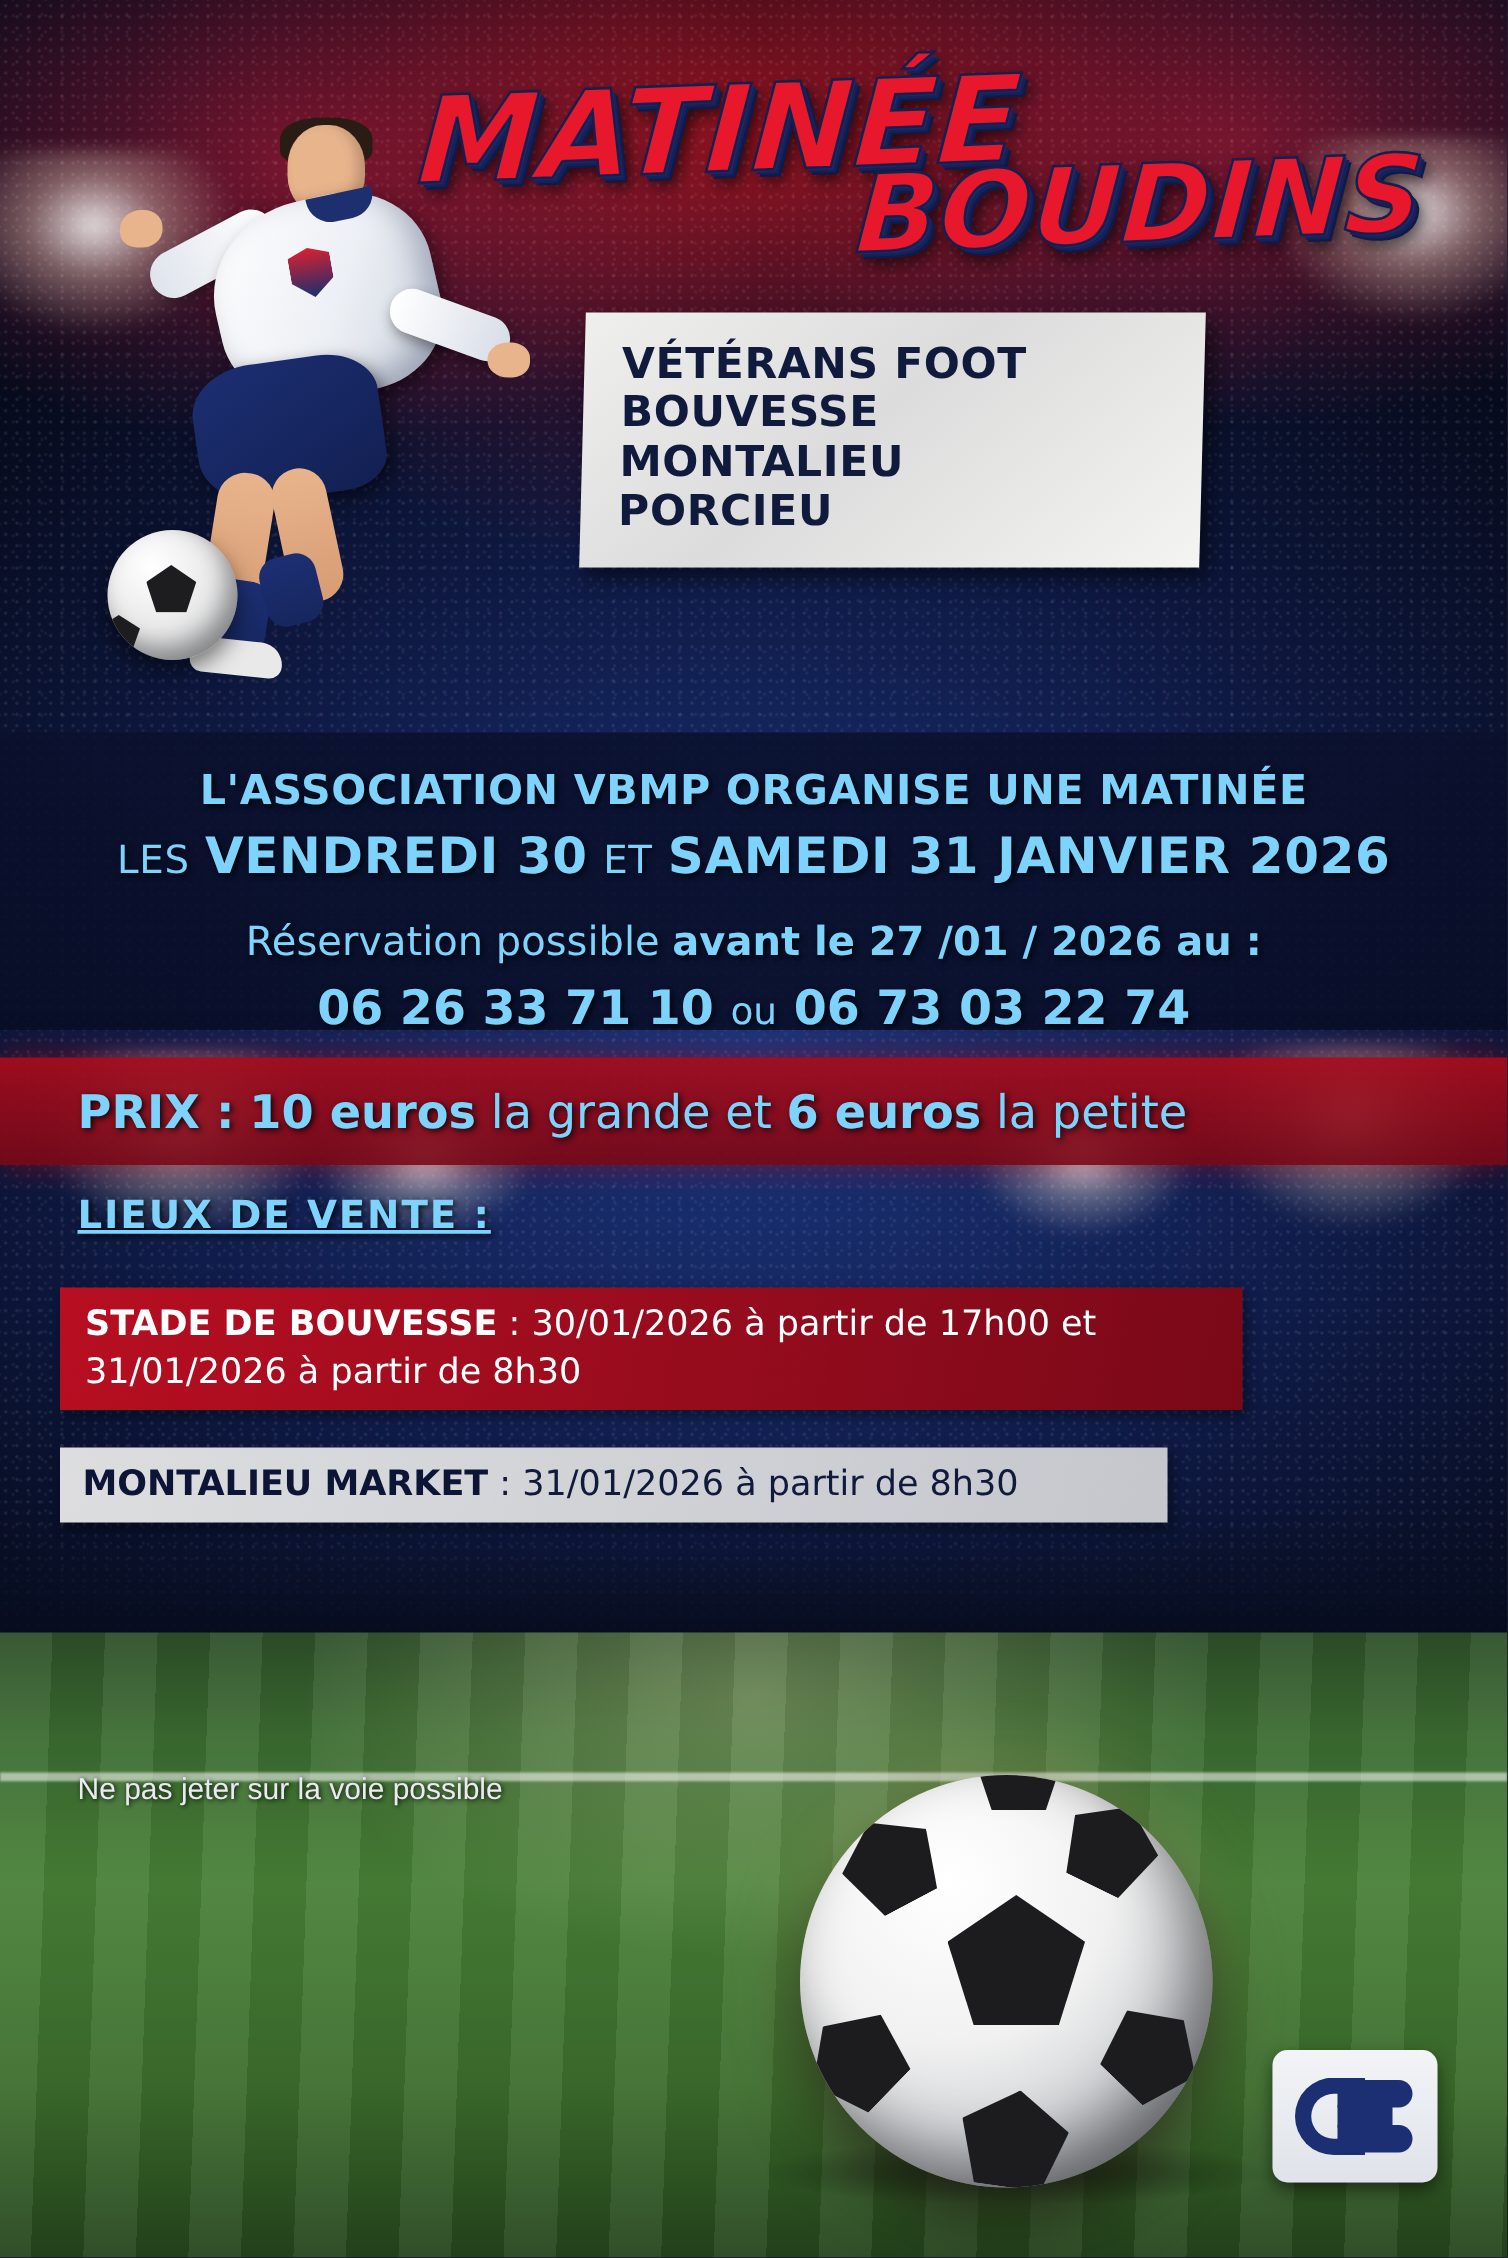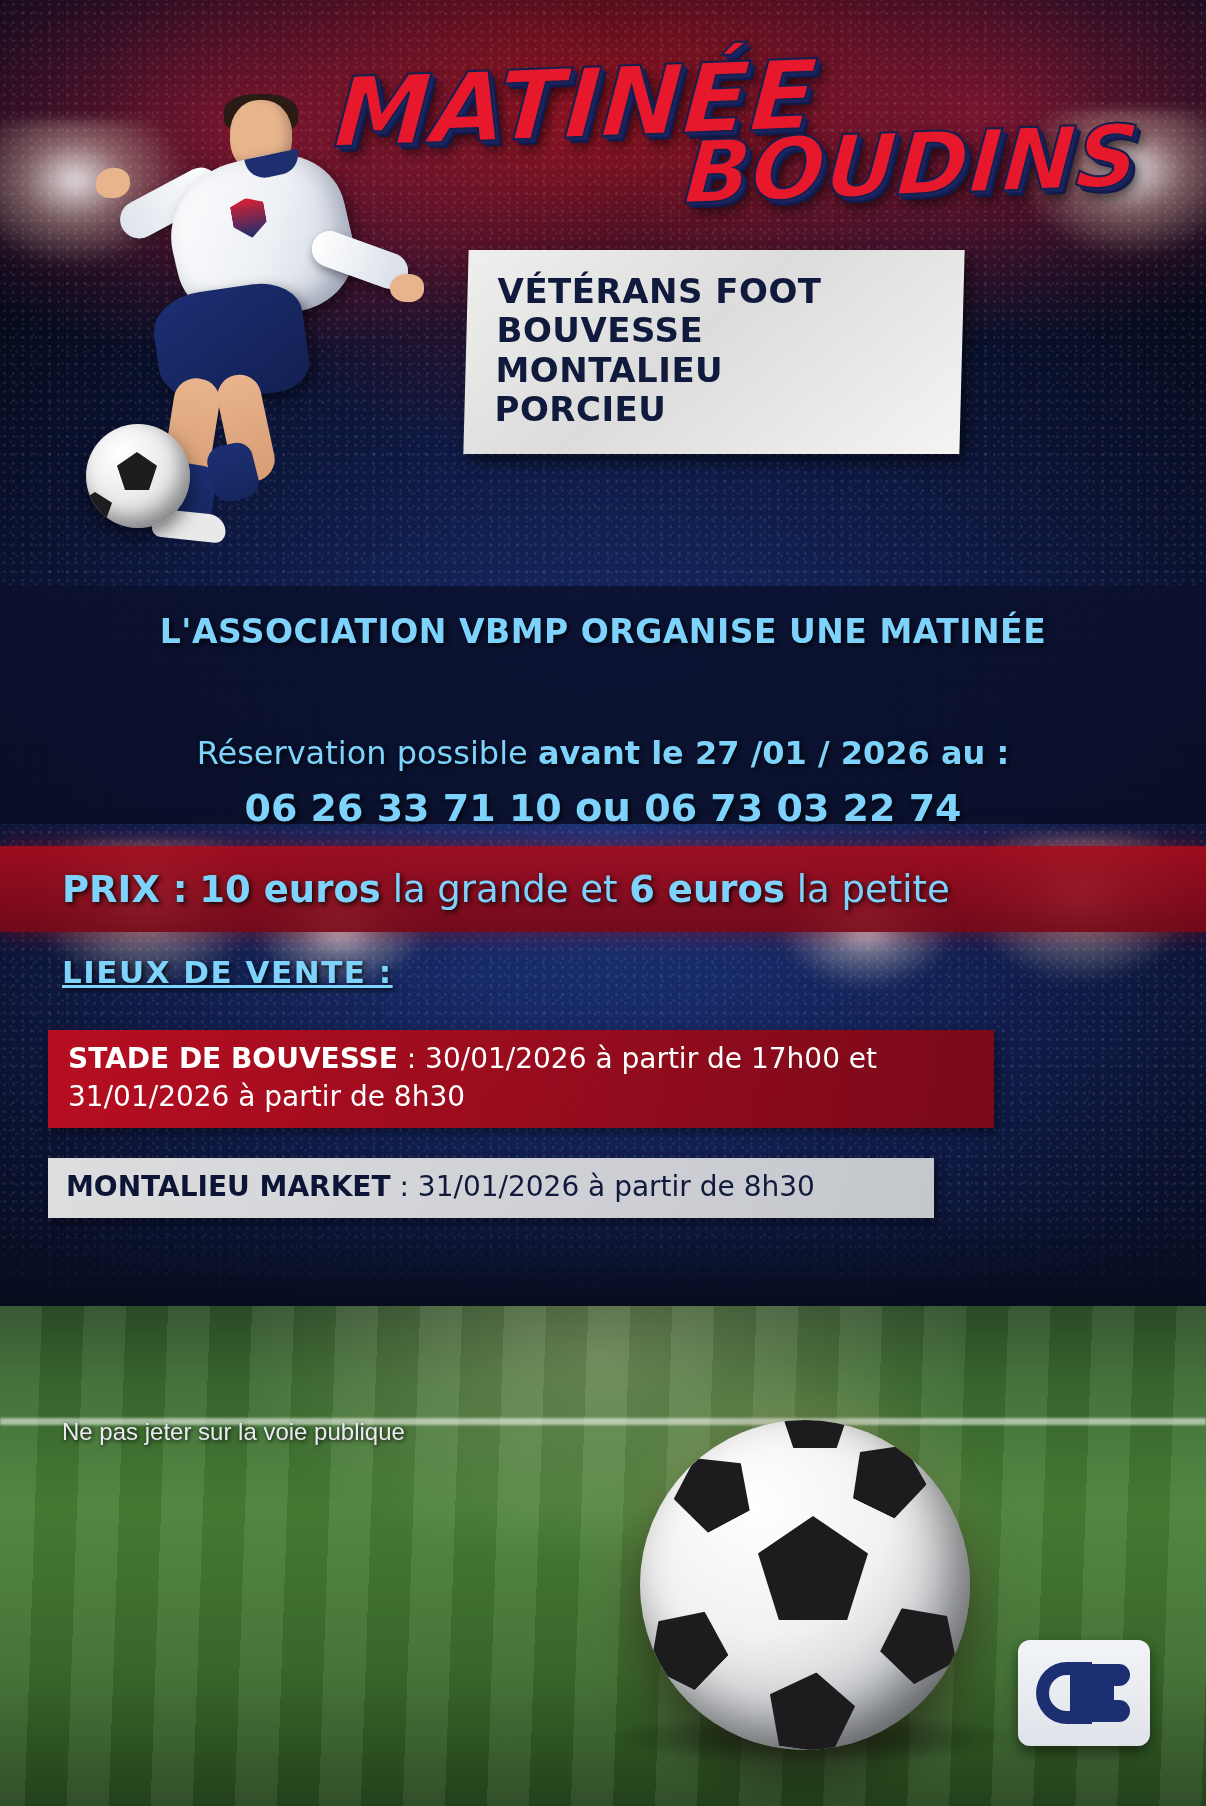--- a/index.html
+++ b/index.html
@@ -278,21 +278,21 @@
 
   .resa {
     position: absolute; left: 0; right: 0; top: 734px;
     text-align: center; font-size: 32px; font-weight: normal;
   }
   .resa b { font-weight: bold; text-align: center; }
   .phones {
     position: absolute; left: 0; right: 0; top: 784px;
     text-align: center; font-size: 38px; font-weight: bold;
   }
-  .phones .ou { font-weight: bold; font-size: 40px; }
+  .phones .ou { font-weight: normal; font-size: 30px; }
 
   .prix {
     position: absolute; left: 62px; top: 868px;
     font-size: 37px;
   }
   .prix .lab { font-weight: bold; }
   .prix .amt { font-weight: bold; }
   .prix .nor { font-weight: normal; }
 
   .lieux-title {
@@ -431,20 +431,26 @@
   <div class="club-panel">
     <div>VÉTÉRANS FOOT</div>
     <div>BOUVESSE</div>
     <div>MONTALIEU</div>
     <div>PORCIEU</div>
   </div>
 
   <div class="band band-dark" style="top:586px;height:238px;"></div>
 
   <div class="line intro1">L'ASSOCIATION VBMP ORGANISE UNE MATINÉE</div>
+  <div class="line intro2">
+    <span class="small">LES</span>
+    <b>VENDREDI 30</b>
+    <span class="small">ET</span>
+    <b>SAMEDI 31 JANVIER 2026</b>
+  </div>
 
   <div class="line resa">
     <span>Réservation possible</span>
     <b>avant le 27 /01 / 2026 au :</b>
   </div>
   <div class="line phones">
     <span>06 26 33 71 10</span>
     <span class="ou">ou</span>
     <span>06 73 03 22 74</span>
   </div>
@@ -460,21 +466,21 @@
 
   <div class="line lieux-title">LIEUX DE VENTE :</div>
 
   <div class="venue red v1">
     <b>STADE DE BOUVESSE</b><span class="det"> : 30/01/2026 à partir de 17h00 et 31/01/2026 à partir de 8h30</span>
   </div>
   <div class="venue light v2">
     <b>MONTALIEU MARKET</b><span class="det"> : 31/01/2026 à partir de 8h30</span>
   </div>
 
-  <div class="notice">Ne pas jeter sur la voie publique</div>
+  <div class="notice">Ne pas jeter sur la voie possible</div>
 
   <div class="ball-shadow"></div>
   <div class="big-ball">
     <div class="bp p0"></div>
     <div class="bp p1"></div>
     <div class="bp p2"></div>
     <div class="bp p3"></div>
     <div class="bp p4"></div>
     <div class="bp p5"></div>
     <div class="bp p6"></div>

